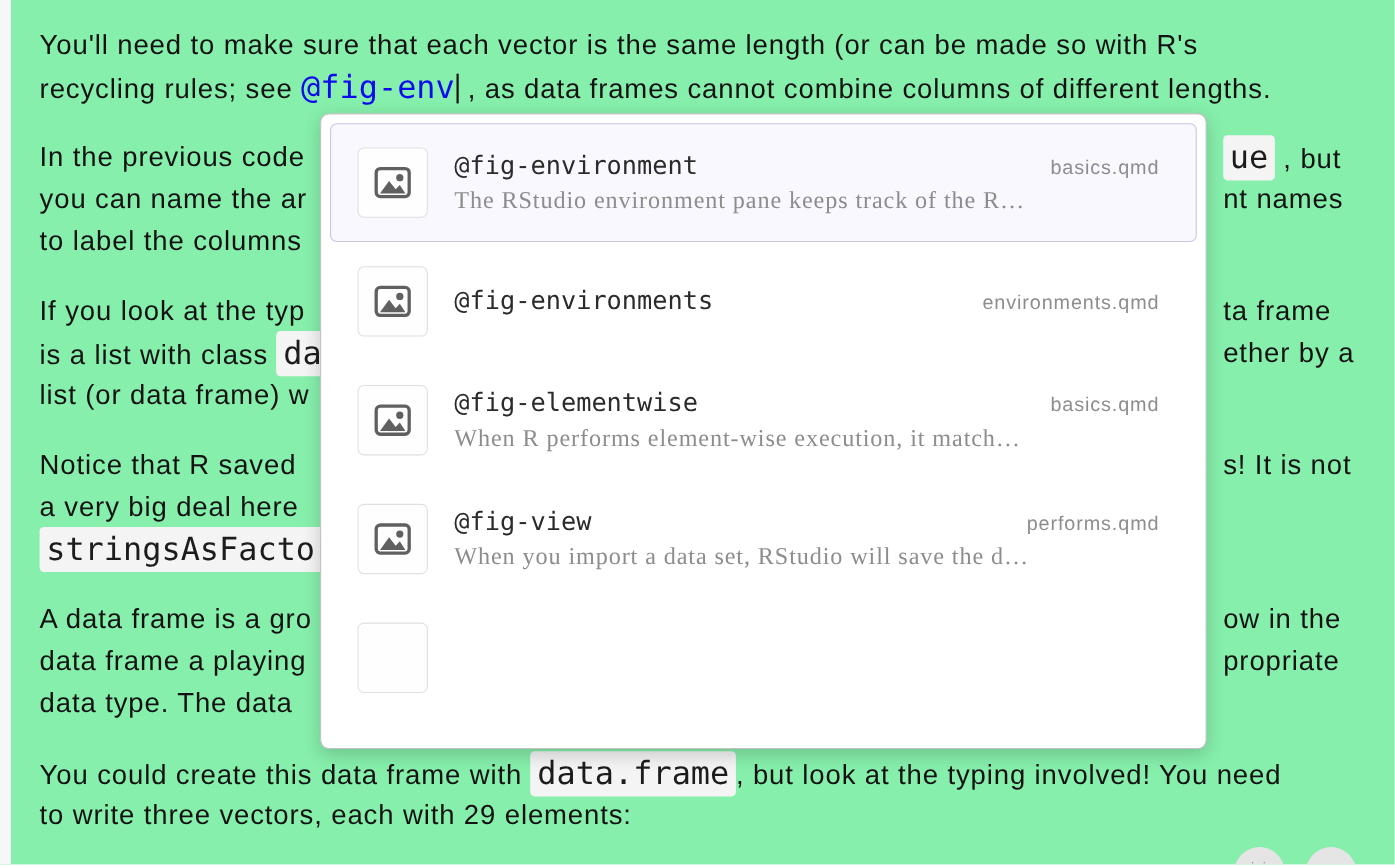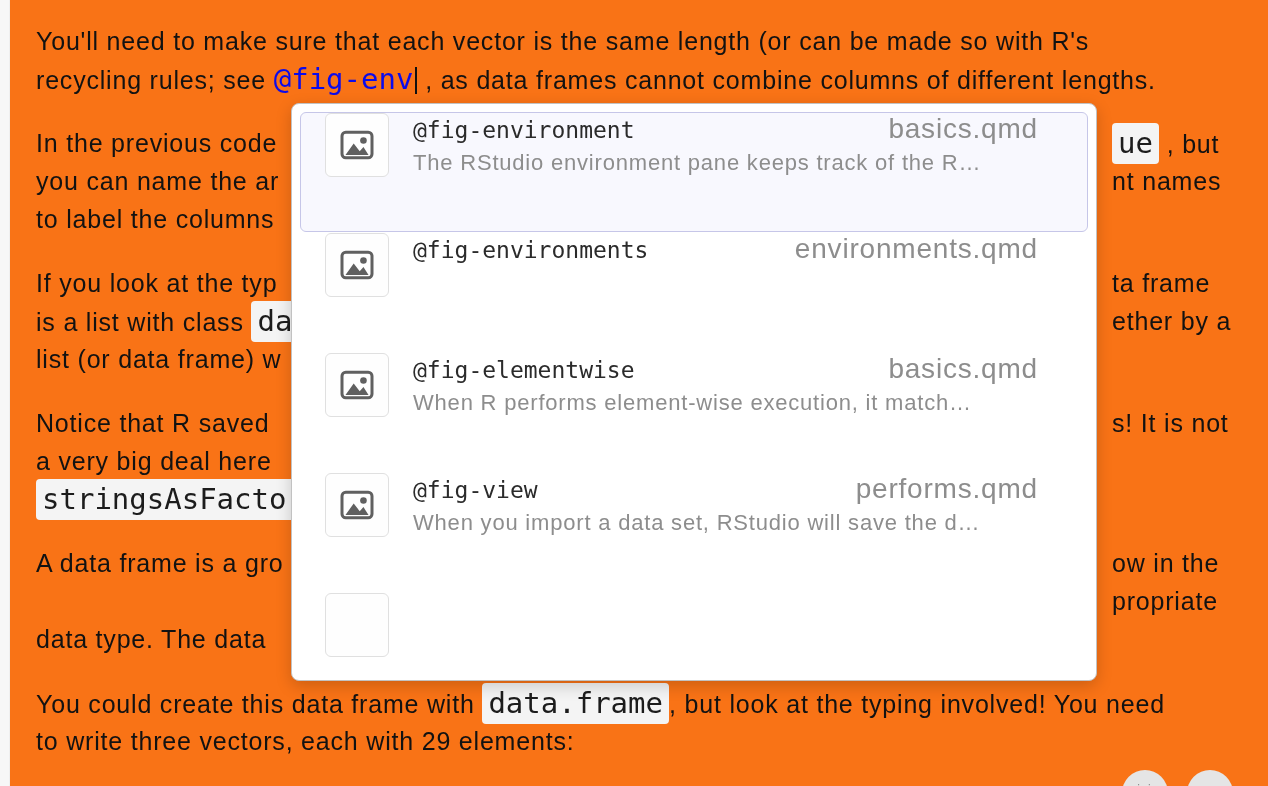--- a/index.html
+++ b/index.html
@@ -1,19 +1,19 @@
 <!DOCTYPE html>
 <html><head>
 <meta charset="utf-8">
 <style>
   * { margin:0; padding:0; box-sizing:border-box; }
   html,body { background:#ffffff; }
   .screen {
     position:relative; width:1268px; height:786px; overflow:hidden;
-    background:#f97316; font-family:"Liberation Sans", sans-serif; color:#121212;
+    background:#86efac; font-family:"Liberation Sans", sans-serif; color:#121212;
   }
   .gutter {
     position:absolute; left:0; top:0; width:10px; height:786px;
     background:#f7f7f7; border-right:1px solid #efefef; z-index:2;
   }
   
   .doc {
     position:absolute; left:0; top:0; width:1268px; height:786px;
     padding:22px 0 0 36px; z-index:1;
     font-size:25px; letter-spacing:0.8px; line-height:38px;
@@ -34,39 +34,39 @@
   }
   .right-frag { position:absolute; left:1076px; top:0; white-space:pre; }
   
   .popup {
     position:absolute; left:291px; top:103px; width:806px; height:578px;
     background:#ffffff; border:1px solid #c2c2c2; border-radius:8px;
     box-shadow:0 5px 16px rgba(0,0,0,0.18);
     overflow:hidden; z-index:5; padding:8px;
   }
   .item {
-    height:120px; display:flex; align-items:flex-start; gap:24px;
-    padding:0 49px 0 24px; border:1px solid transparent; border-radius:6px;
+    height:108px; display:flex; align-items:center; gap:24px;
+    padding:0 33px 0 24px; border:1px solid transparent; border-radius:6px;
   }
   .item.selected { background:#f8f8fe; border-color:#c6c6e8; }
   .iconbox {
     width:64px; height:64px; flex:0 0 64px; background:#fefefe;
     border:1px solid #e0e0e0; border-radius:6px;
     display:flex; align-items:center; justify-content:center;
   }
   .itemtext { flex:1; min-width:0; }
   .itemrow { display:flex; justify-content:space-between; align-items:baseline; }
   .ititle {
     font-family:"DejaVu Sans Mono", monospace; font-size:23px; color:#2b2b2b;
     white-space:nowrap;
   }
-  .ifile { font-size:28px; color:#8d8d8d; letter-spacing:0.8px; white-space:nowrap; }
+  .ifile { font-size:18px; color:#8d8d8d; letter-spacing:0.8px; white-space:nowrap; }
   .idesc {
     margin-top:5px; font-size:22px; color:#8d8d8d; letter-spacing:0.8px;
-    white-space:nowrap; overflow:hidden;
+    white-space:nowrap; overflow:hidden;font-family:Liberation Serif, serif;
   }
   
   .fab {
     position:absolute; width:46px; height:46px; border-radius:50%;
     background:#e5e5e5; z-index:6;
   }
   .fab-1 { left:1122px; top:770px; }
   .fab-2 { left:1187px; top:770px; }
   .fab-dots {
     position:absolute; left:0; right:0; top:8px; text-align:center;
@@ -93,21 +93,21 @@
         <div class="line"><span class="seg-plain">is a list with class </span><span class="seg-code">da</span><span class="right-frag"><span class="seg-plain">ether by a</span></span></div>
         <div class="line"><span class="seg-plain">list (or data frame) w</span></div>
       </div>
       <div class="para">
         <div class="line"><span class="seg-plain">Notice that R saved</span><span class="right-frag"><span class="seg-plain">s! It is not</span></span></div>
         <div class="line"><span class="seg-plain">a very big deal here</span></div>
         <div class="line"><span class="seg-code">stringsAsFactors = </span></div>
       </div>
       <div class="para">
         <div class="line"><span class="seg-plain">A data frame is a gro</span><span class="right-frag"><span class="seg-plain">ow in the</span></span></div>
-        <div class="line"><span class="right-frag"><span class="seg-plain">propriate</span></span></div>
+        <div class="line"><span class="seg-plain">data frame a playing</span><span class="right-frag"><span class="seg-plain">propriate</span></span></div>
         <div class="line"><span class="seg-plain">data type. The data</span></div>
       </div>
       <div class="para">
         <div class="line"><span class="seg-plain">You could create this data frame with </span><span class="seg-code">data.frame</span><span class="seg-plain">, but look at the typing involved! You need</span></div>
         <div class="line"><span class="seg-plain">to write three vectors, each with 29 elements:</span></div>
       </div>
     </div>
   <div class="popup" id="popup">
       <div class="item selected">
         <div class="iconbox">

